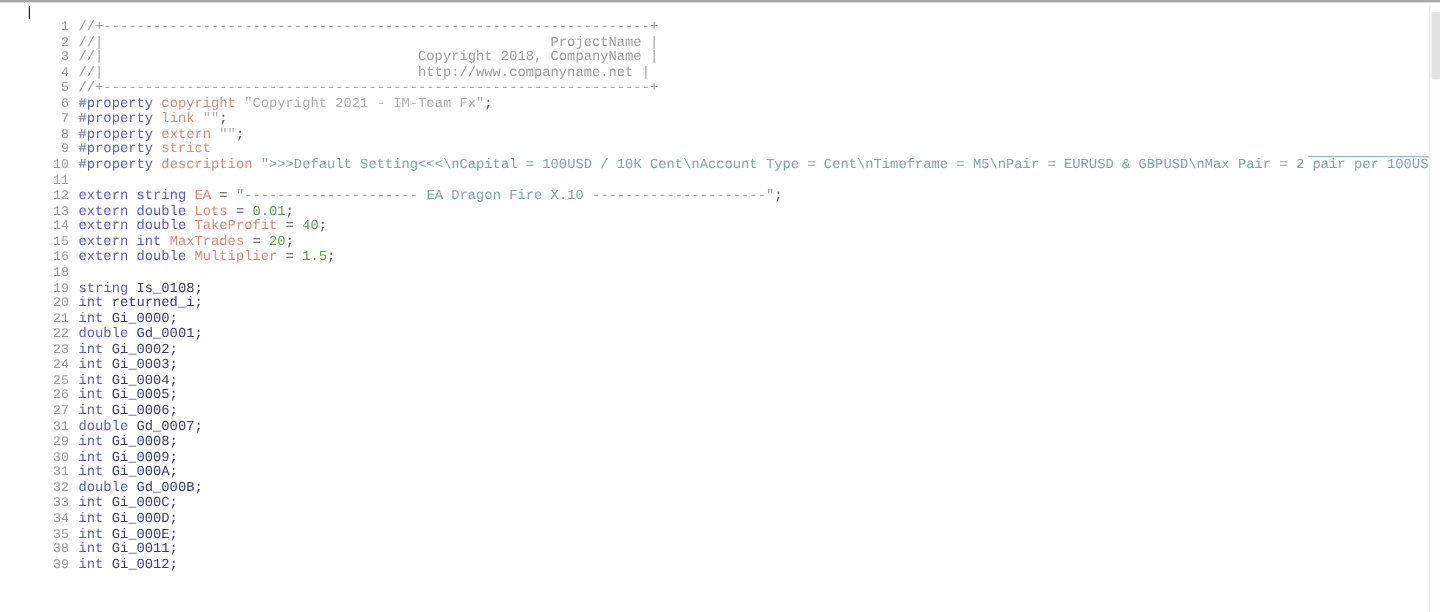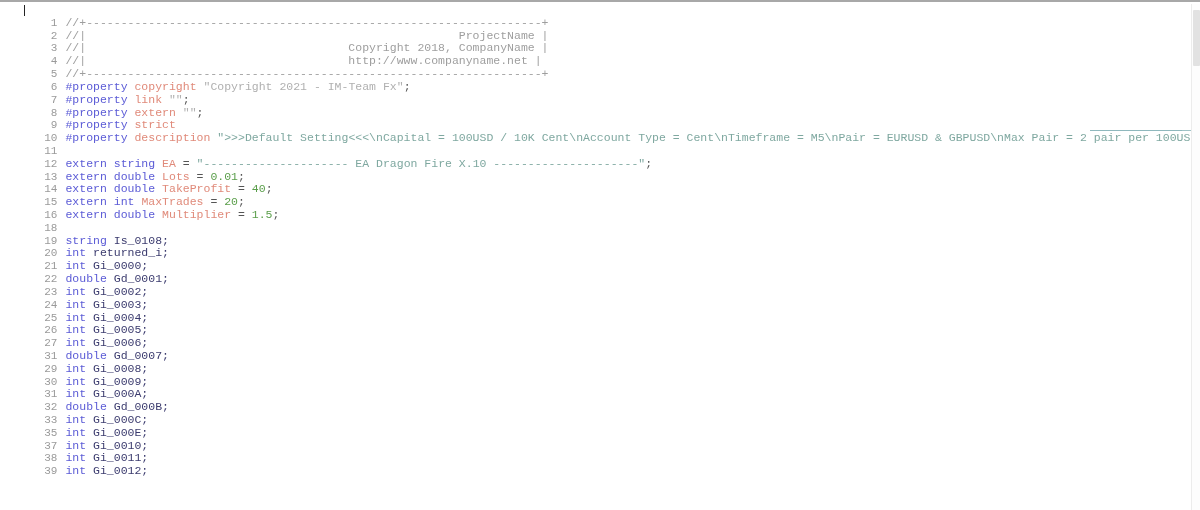--- a/index.html
+++ b/index.html
@@ -250,24 +250,24 @@
     <div class="code-line">
       <span class="ln">31</span><span class="code-text"><span class="tok-keyword">int</span><span class="tok-var"> Gi_000A;</span></span>
     </div>
     <div class="code-line">
       <span class="ln">32</span><span class="code-text"><span class="tok-keyword">double</span><span class="tok-var"> Gd_000B;</span></span>
     </div>
     <div class="code-line">
       <span class="ln">33</span><span class="code-text"><span class="tok-keyword">int</span><span class="tok-var"> Gi_000C;</span></span>
     </div>
     <div class="code-line">
+      <span class="ln">34</span><span class="code-text"><span class="tok-keyword">int</span><span class="tok-var"> Gi_000D;</span></span>
+    </div>
+    <div class="code-line">
       <span class="ln">35</span><span class="code-text"><span class="tok-keyword">int</span><span class="tok-var"> Gi_000E;</span></span>
-    </div>
-    <div class="code-line">
-      <span class="ln">37</span><span class="code-text"><span class="tok-keyword">int</span><span class="tok-var"> Gi_0010;</span></span>
     </div>
     <div class="code-line">
       <span class="ln">38</span><span class="code-text"><span class="tok-keyword">int</span><span class="tok-var"> Gi_0011;</span></span>
     </div>
     <div class="code-line">
       <span class="ln">39</span><span class="code-text"><span class="tok-keyword">int</span><span class="tok-var"> Gi_0012;</span></span>
     </div>
     <div class="code-line">
       
     </div>

